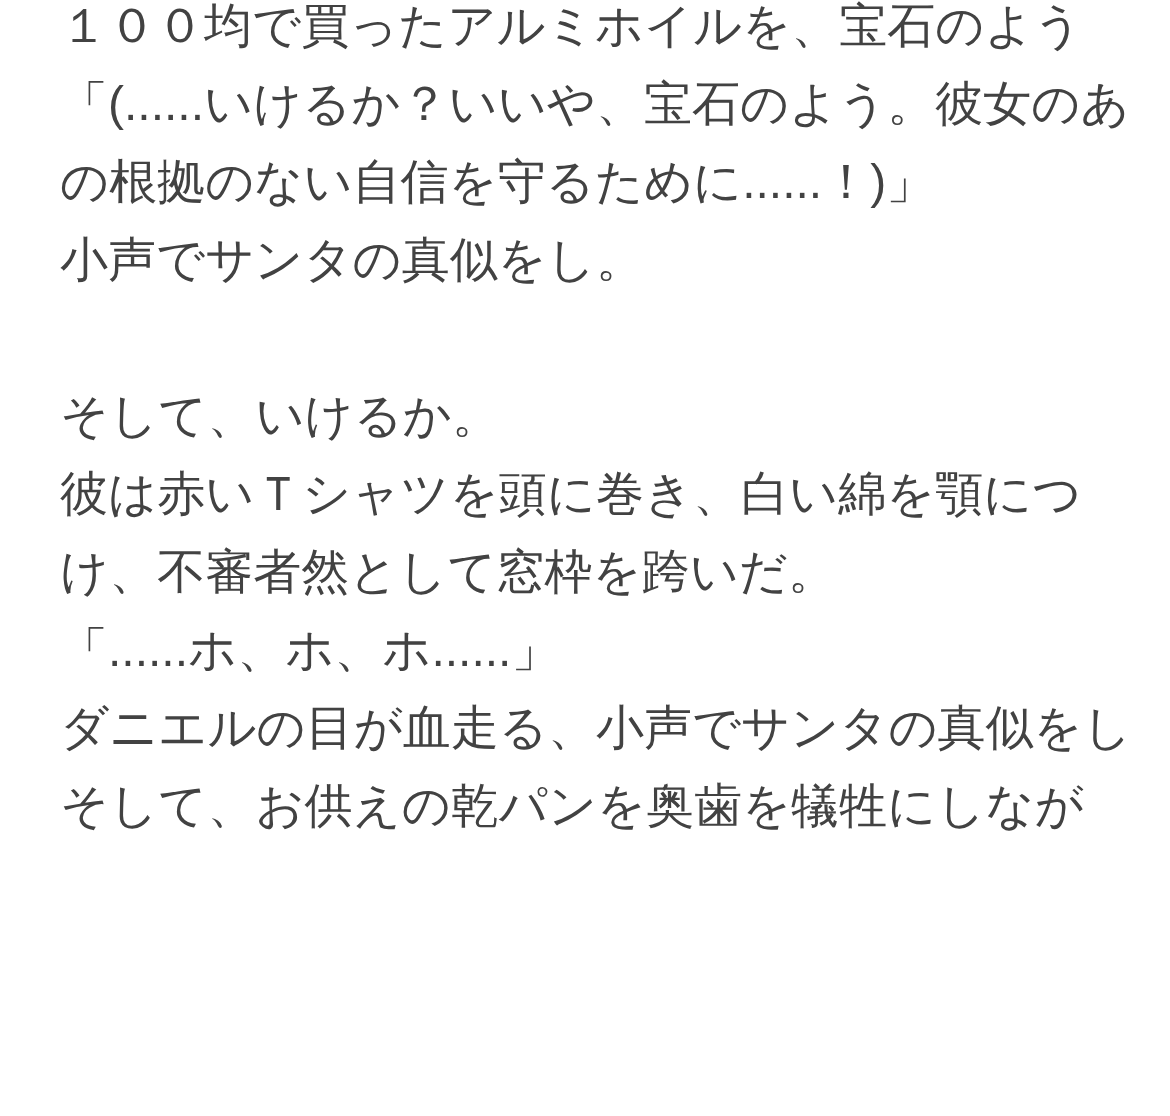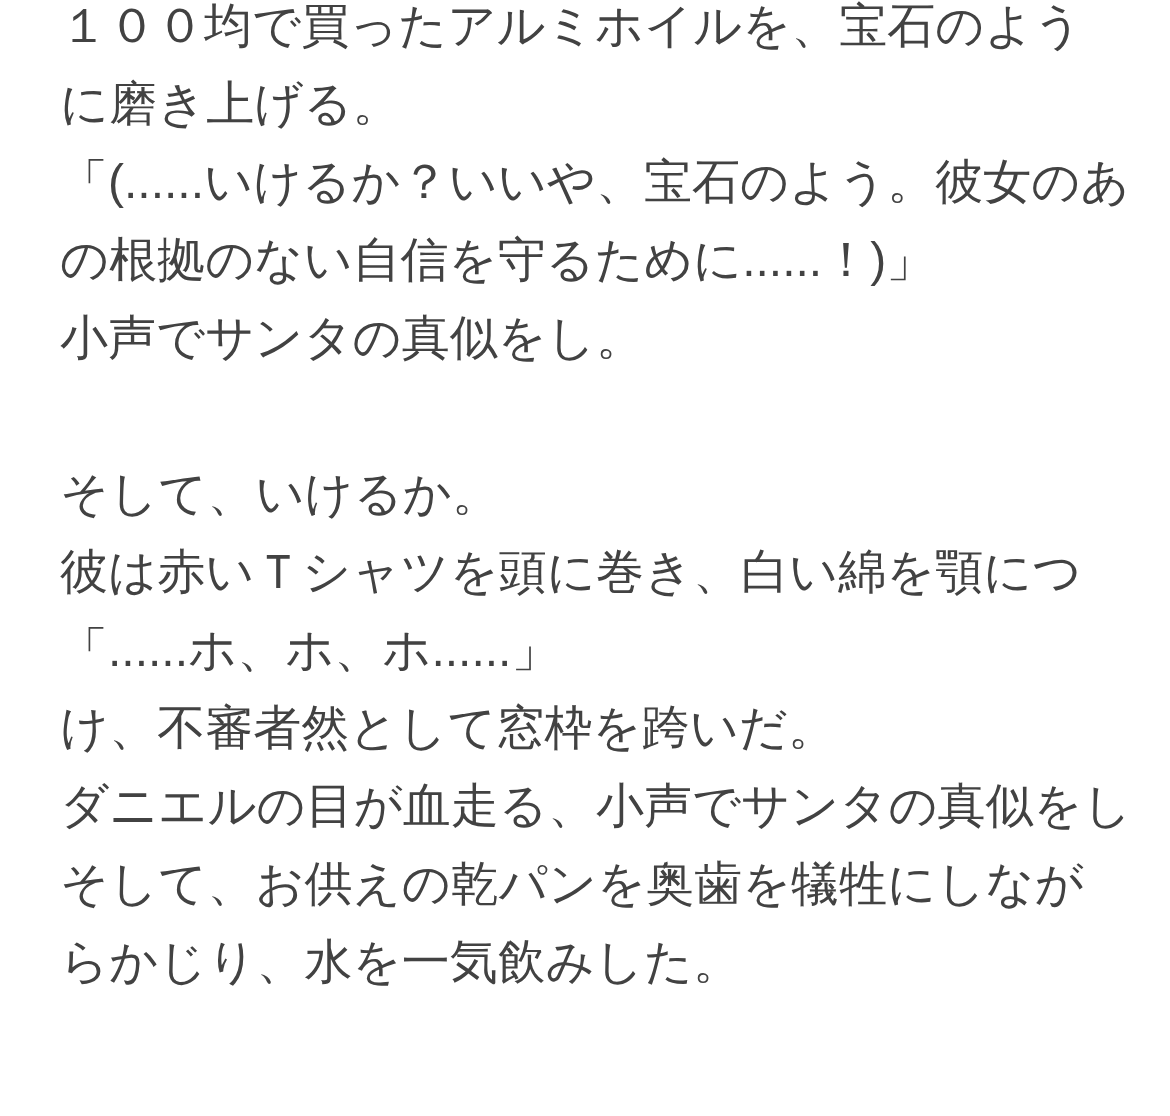--- a/index.html
+++ b/index.html
@@ -32,26 +32,24 @@
   .blank-line {
     min-height: 78px;
   }
 </style>
 </head>
 <body style="background: rgb(255, 255, 255);">
 
 <main>
   <div id="text-block" style="color: rgb(66, 66, 66);">
       <div class="text-line">１００均で買ったアルミホイルを、宝石のよう</div>
-      <div class="text-line">に磨き上げる。</div>
       <div class="text-line">「(......いけるか？いいや、宝石のよう。彼女のあ</div>
       <div class="text-line">の根拠のない自信を守るために......！)」</div>
       <div class="text-line">小声でサンタの真似をし。</div>
       <div class="blank-line"></div>
       <div class="text-line">そして、いけるか。</div>
       <div class="text-line">彼は赤いＴシャツを頭に巻き、白い綿を顎につ</div>
+      <div class="text-line">け、不審者然として窓枠を跨いだ。</div>
       <div class="text-line">「......ホ、ホ、ホ......」</div>
-      <div class="text-line">け、不審者然として窓枠を跨いだ。</div>
       <div class="text-line">ダニエルの目が血走る、小声でサンタの真似をし</div>
       <div class="text-line">そして、お供えの乾パンを奥歯を犠牲にしなが</div>
-      <div class="text-line">らかじり、水を一気飲みした。</div>
     </div>
 </main>
 
 </body></html>

